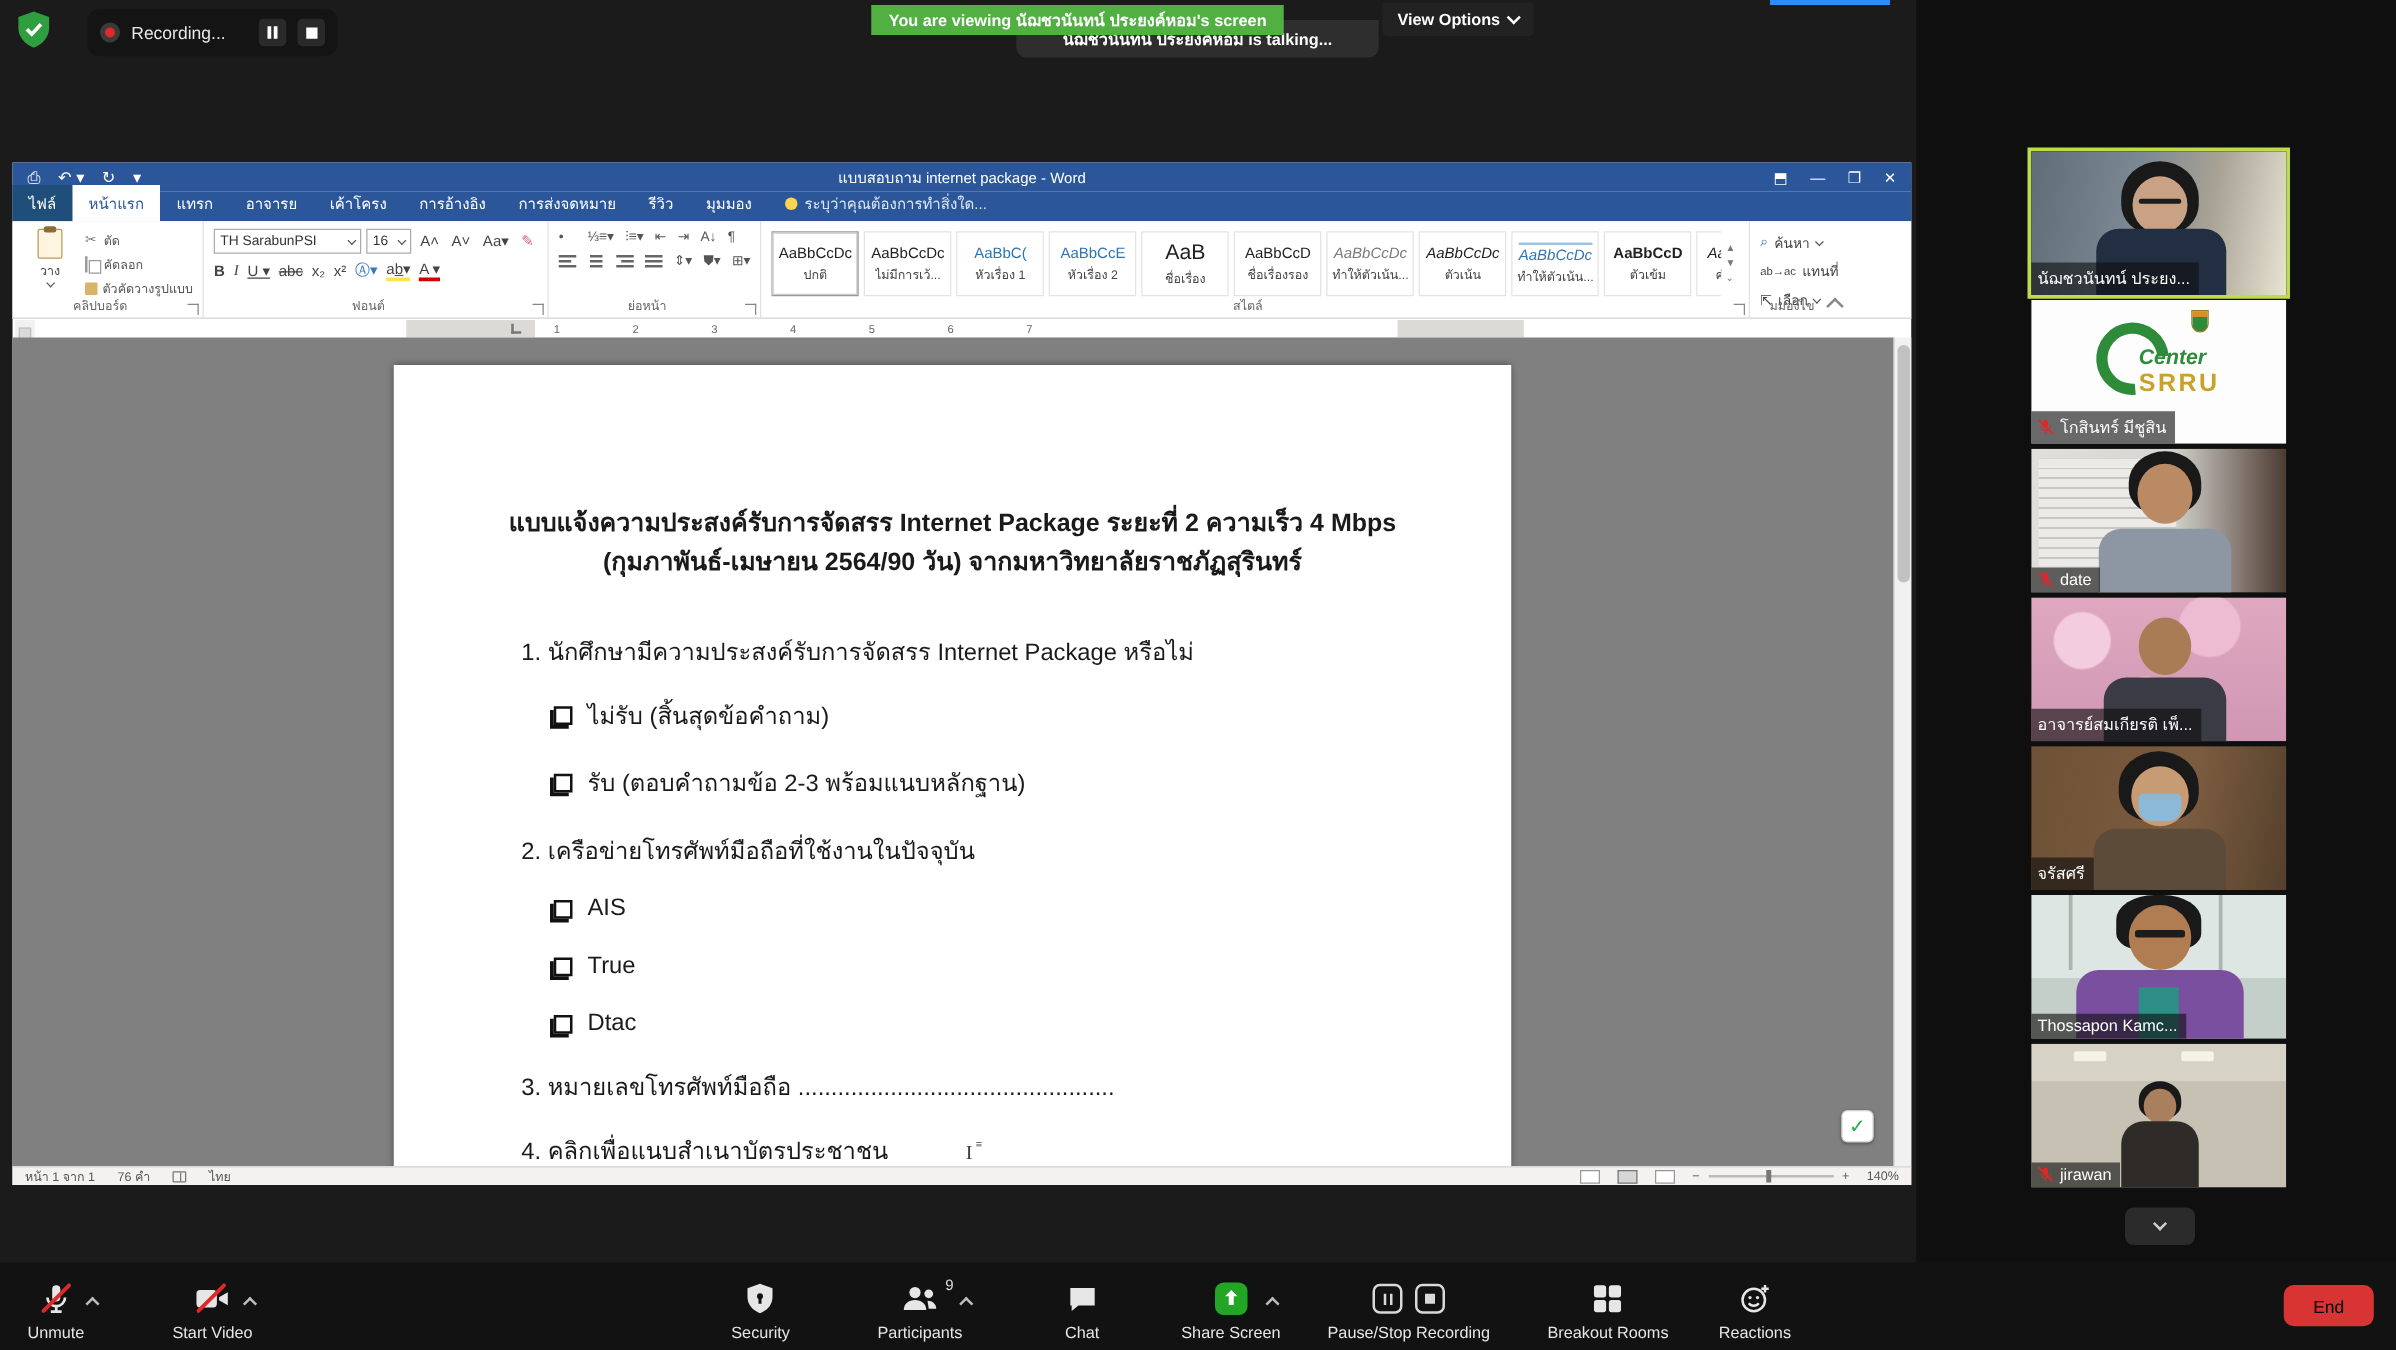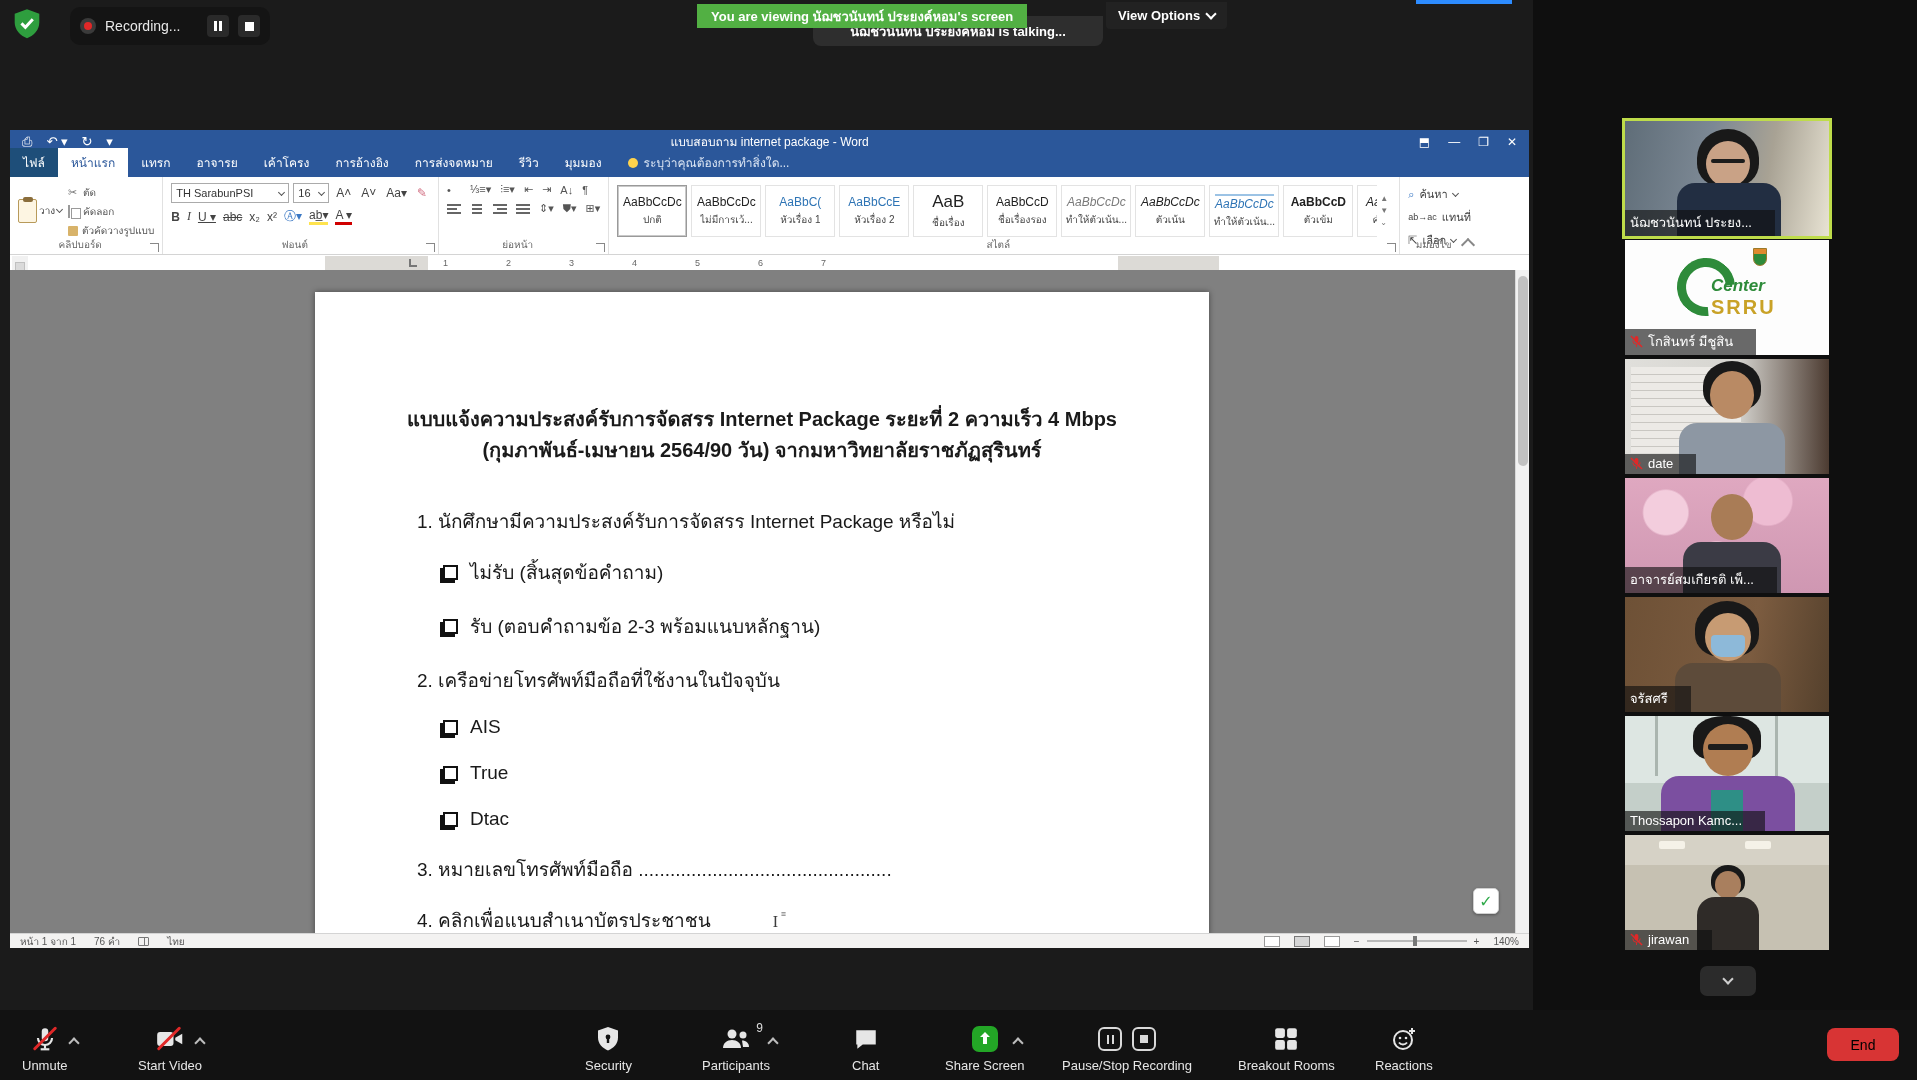--- a/index.html
+++ b/index.html
@@ -35,21 +35,21 @@
   .wtab { color:#fff; font-size:12px; padding:5px 13px; }
   .wtab.file { background:#1e4e79; }
   .wtab.active { background:#ffffff; color:#2b579a; }
   .tellme { display:flex; align-items:center; gap:6px; color:#dce6f4; font-size:12px; padding:5px 13px; }
   .bulb { width:10px; height:10px; border-radius:50%; background:#ffd34d; }
   .tab-right { position:absolute; right:10px; top:24px; display:flex; gap:16px; color:#fff; font-size:12px; align-items:center; }
   .ribbon { position:absolute; left:0; top:47px; width:100%; height:78px; background:#fff; border-bottom:1px solid #d4d4d4; display:flex; }
   .rgroup { position:relative; height:100%; border-right:1px solid #e1e1e1; padding:6px 8px 16px 8px; }
   .rg-label { position:absolute; bottom:2px; left:0; right:12px; text-align:center; font-size:10px; color:#666; }
   .dlg { position:absolute; bottom:2px; right:3px; width:9px; height:9px; border-left:1px solid #888; border-bottom:1px solid #888; transform:rotate(180deg); }
-  .paste-big { display:flex; flex-direction:row; align-items:center; width:44px; font-size:10px; color:#444; gap:2px; }
+  .paste-big { display:flex; flex-direction:column; align-items:center; width:44px; font-size:10px; color:#444; gap:2px; }
   .clip-ic { width:20px; height:24px; background:#fdf5e2; border:1px solid #b89a5a; border-radius:2px; position:relative; }
   .clip-ic::before { content:""; position:absolute; left:4px; top:-3px; width:10px; height:5px; background:#8a6d3b; border-radius:2px; }
   .mini-col { display:flex; flex-direction:column; gap:4px; font-size:10px; color:#555; margin-left:6px; margin-top:2px; }
   .mini-row { display:flex; align-items:center; gap:4px; white-space:nowrap; }
   .mr-ic { width:11px; height:11px; display:inline-block; }
   .ic-cut { color:#777; font-size:11px; line-height:1; }
   .ic-copy { border:1px solid #9a9a9a; position:relative; width:8px; height:9px; }
   .ic-copy::after { content:""; position:absolute; left:2px; top:2px; width:8px; height:9px; border:1px solid #9a9a9a; background:#fff; }
   .ic-brush { background:#d8b36a; width:10px; height:10px; border-radius:1px; }
   .font-grid { display:flex; flex-direction:column; gap:5px; }
@@ -109,21 +109,21 @@
   .sb-view { width:16px; height:11px; border:1px solid #999; background:#fff; }
   .sb-view.sel { background:#d6d6d6; border-color:#777; }
   .zoom-slider { display:flex; align-items:center; gap:7px; color:#555; }
   .zs-track { width:100px; height:2px; background:#b9b9b9; position:relative; }
   .zs-thumb { position:absolute; left:46px; top:-4px; width:4px; height:10px; background:#777; }
 
   
   .sidebar { position:absolute; left:1533px; top:0; width:384px; height:1010px; background:#0f0f0f; }
   .tile { position:absolute; left:92px; width:204px; height:115px; background:#242424; overflow:hidden; }
   .tile.active { outline:3px solid #bedc4a; }
-  .nameplate { position:absolute; left:0; bottom:0; max-width:100%; background:rgba(15,15,15,.62); color:#fff; font-size:13px; padding:2px 23px 3px 5px; display:flex; align-items:center; gap:5px; white-space:nowrap; overflow:hidden; }
+  .nameplate { position:absolute; left:0; bottom:0; max-width:100%; background:rgba(15,15,15,.62); color:#fff; font-size:13px; padding:2px 7px 3px 5px; display:flex; align-items:center; gap:5px; white-space:nowrap; overflow:hidden; }
   .mutedmic { width:13px; height:13px; flex:0 0 auto; }
   .vid { position:absolute; inset:0; }
   .head { position:absolute; border-radius:50%; }
   .hair { position:absolute; border-radius:50% 50% 40% 40%; background:#191919; }
   .body { position:absolute; border-radius:18px 18px 0 0; }
   .glasses { position:absolute; height:4px; background:#1c1c1c; border-radius:2px; }
   
   .v1 { background:linear-gradient(100deg,#5f6d78 0%,#7c8894 40%,#a8a294 68%,#e8e3d3 100%); }
   .v1 .hair{left:72px;top:8px;width:62px;height:58px;}
   .v1 .head{left:81px;top:20px;width:44px;height:46px;background:#c9a286;}

